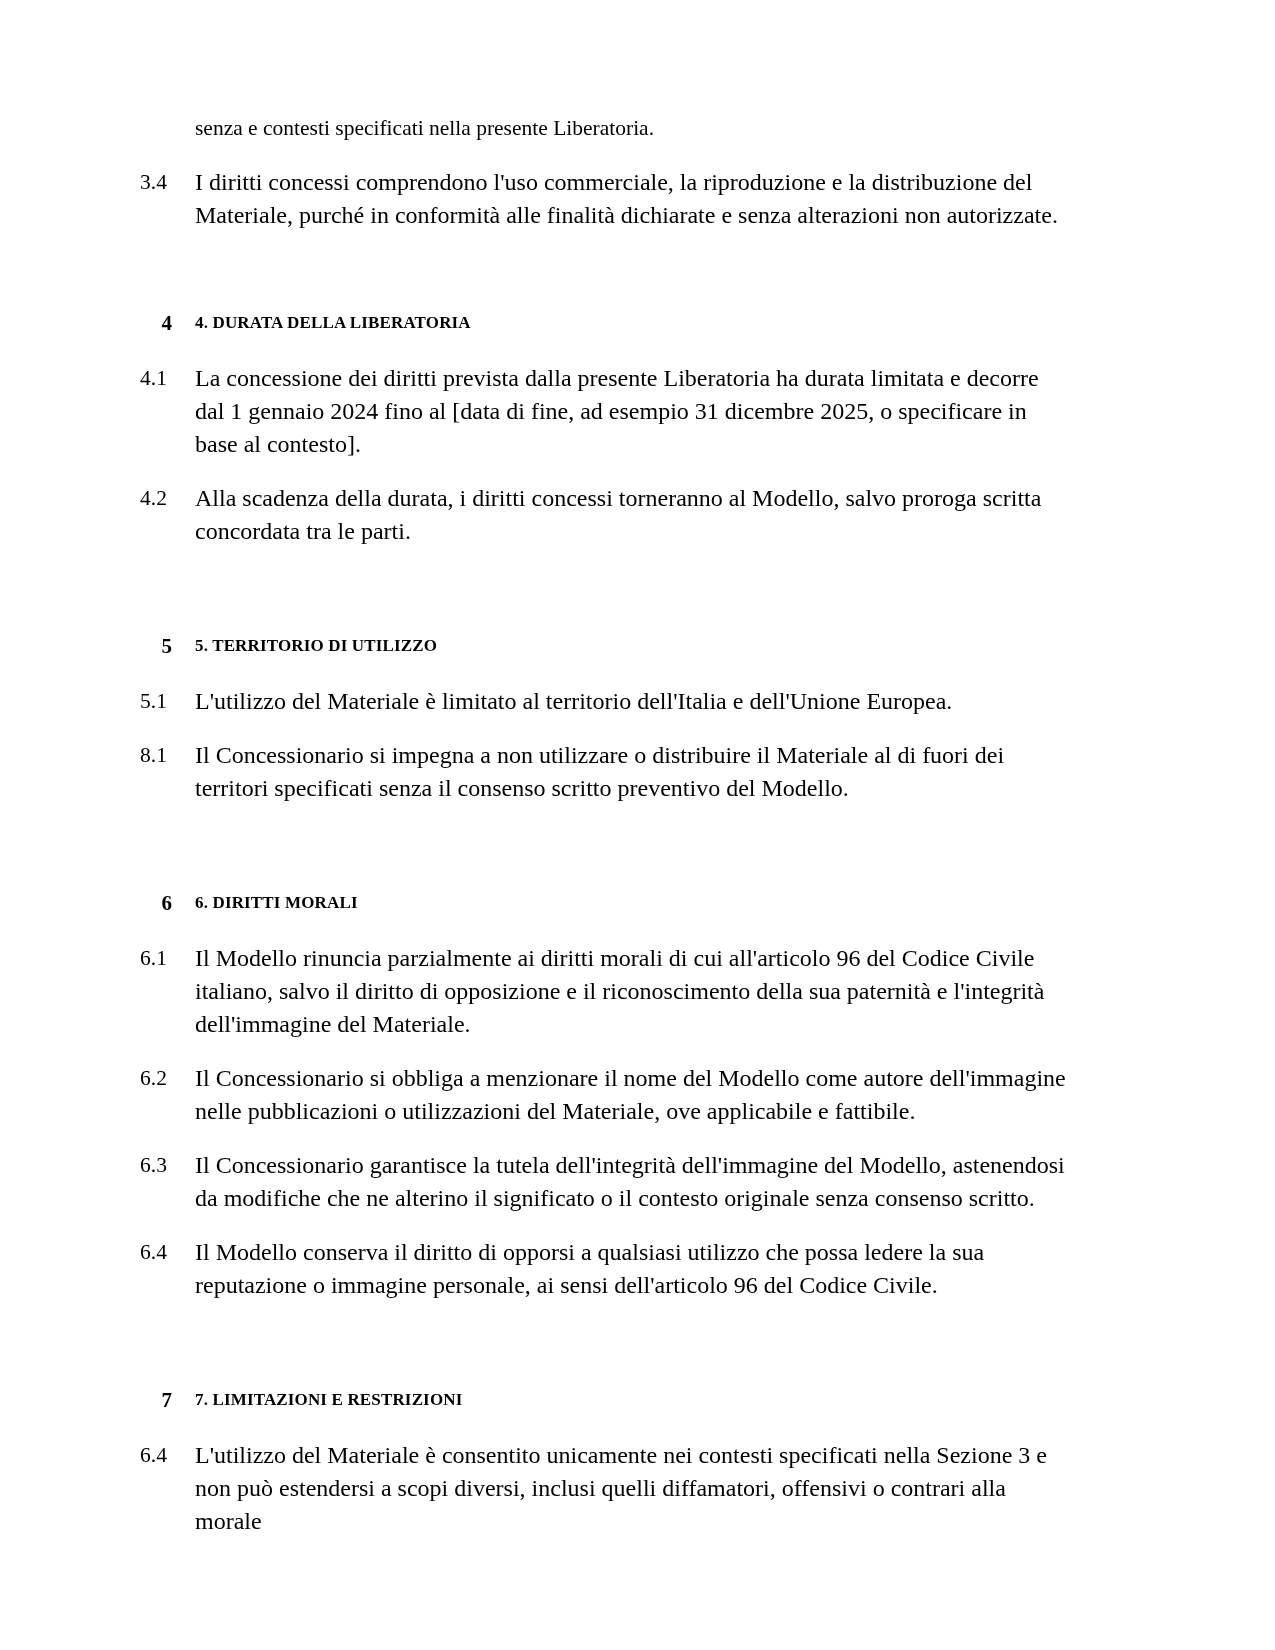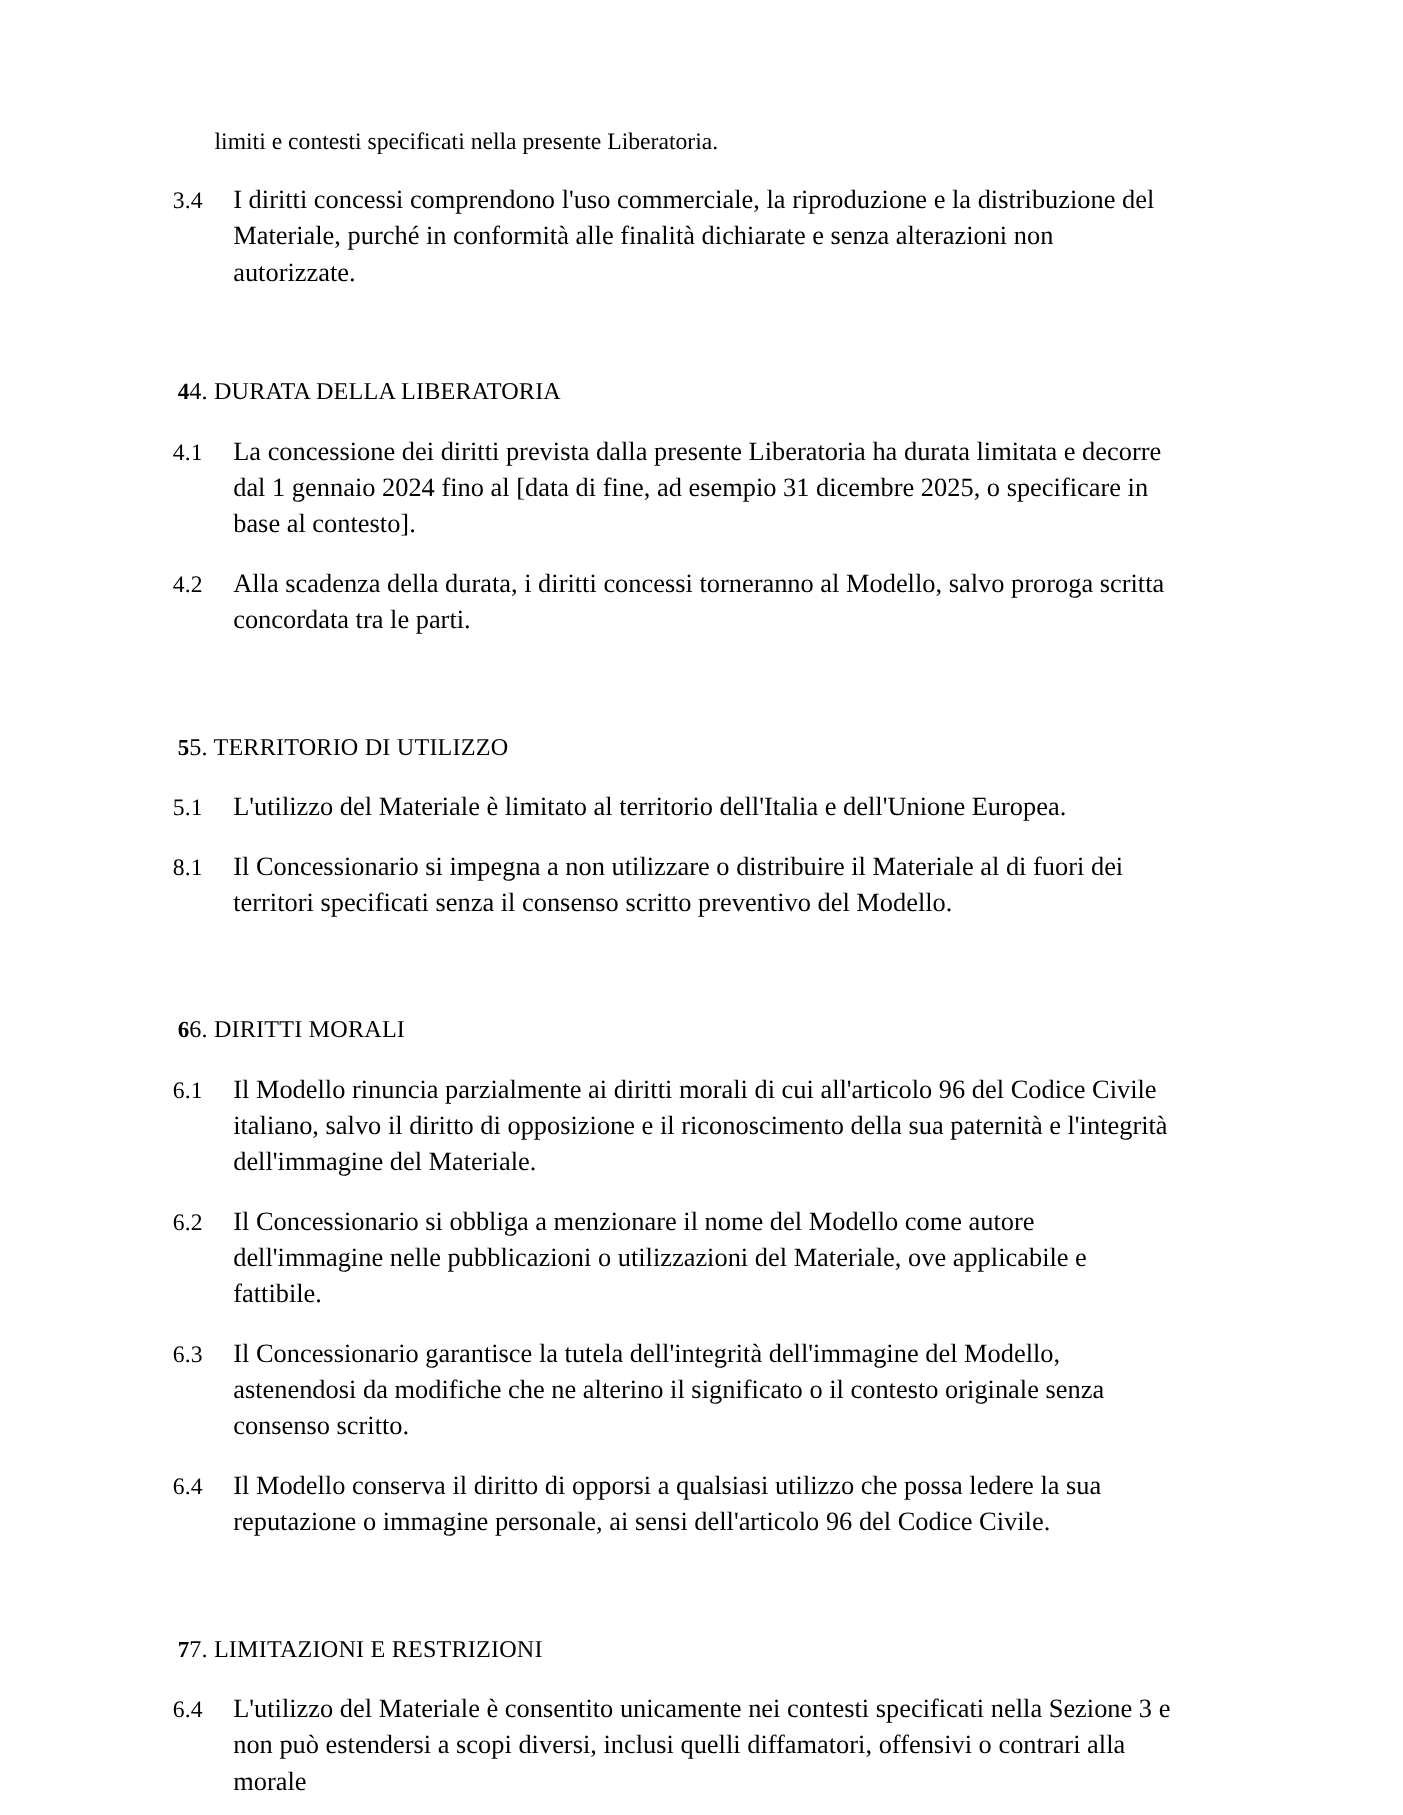--- a/index.html
+++ b/index.html
@@ -21,21 +21,21 @@
     position: absolute;
     left: 0;
     top: 0;
     width: 1275px;
   }
   
   .clause {
     display: flex;
     align-items: flex-start;
     padding: 0;
-    margin: 0 0 21px 17px;
+    margin: 0 0 21px 0;
   }
   .clause .num {
     flex: 0 0 auto;
     width: 32px;
     text-align: left;
     font-size: 21.5px;
     line-height: 33px;
     letter-spacing: 0.1px;
     margin-left: 140px;
     white-space: nowrap;
@@ -77,43 +77,44 @@
     flex: 0 0 auto;
     width: 32px;
     text-align: right;
     font-size: 21px;
     font-weight: bold;
     line-height: 30px;
     margin-left: 140px;
   }
   .heading .body {
     flex: 1 1 auto;
+    margin-left: 23px;
     margin-right: 180px;
-    font-size: 22px;
-    font-weight: normal;
+    font-size: 17px;
+    font-weight: bold;
     line-height: 30px;
     letter-spacing: 0.15px;
   }
   
   .gap-top    { height: 112px; }
   .gap-sect   { height: 55px;  }
   .gap-sect-l { height: 62px;  }
   .gap-after-head { height: 8px; }
 </style>
 </head>
 <body>
 
 <div class="page">
   <div class="content">
 
     <div class="gap-top"></div>
 
     <div class="cont">
       <span class="num"></span>
-      <span class="body">limiti e contesti specificati nella presente Liberatoria.</span>
+      <span class="body">senza e contesti specificati nella presente Liberatoria.</span>
     </div>
 
     <div class="clause">
       <span class="num">3.4</span>
       <span class="body">I diritti concessi comprendono l'uso commerciale, la riproduzione e la distribuzione del Materiale, purché in conformità alle finalità dichiarate e senza alterazioni non autorizzate.</span>
     </div>
 
     <div class="gap-sect"></div>
 
     <div class="heading">

